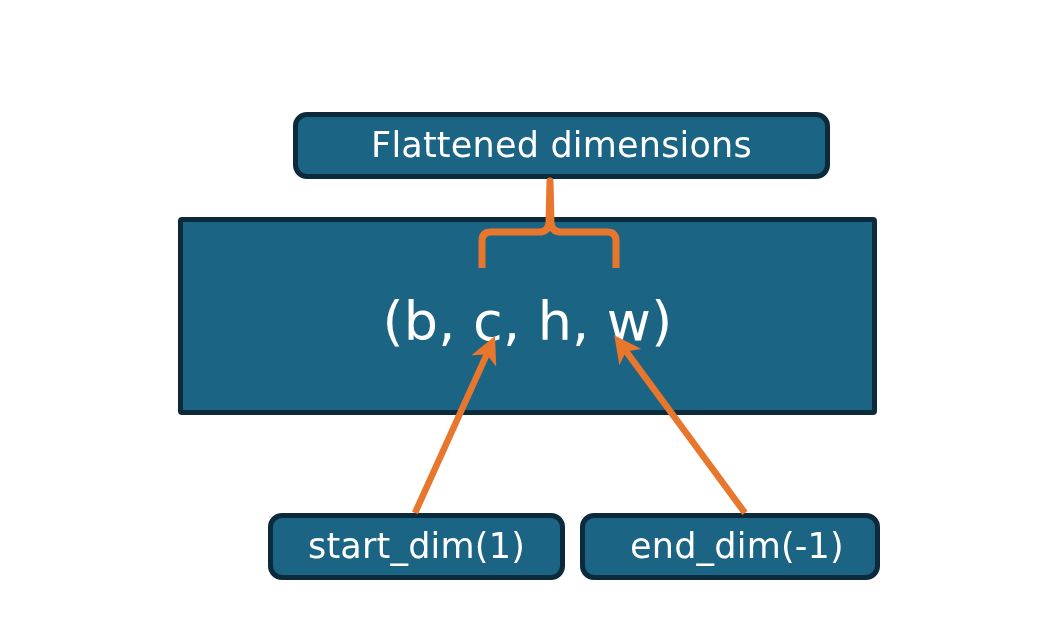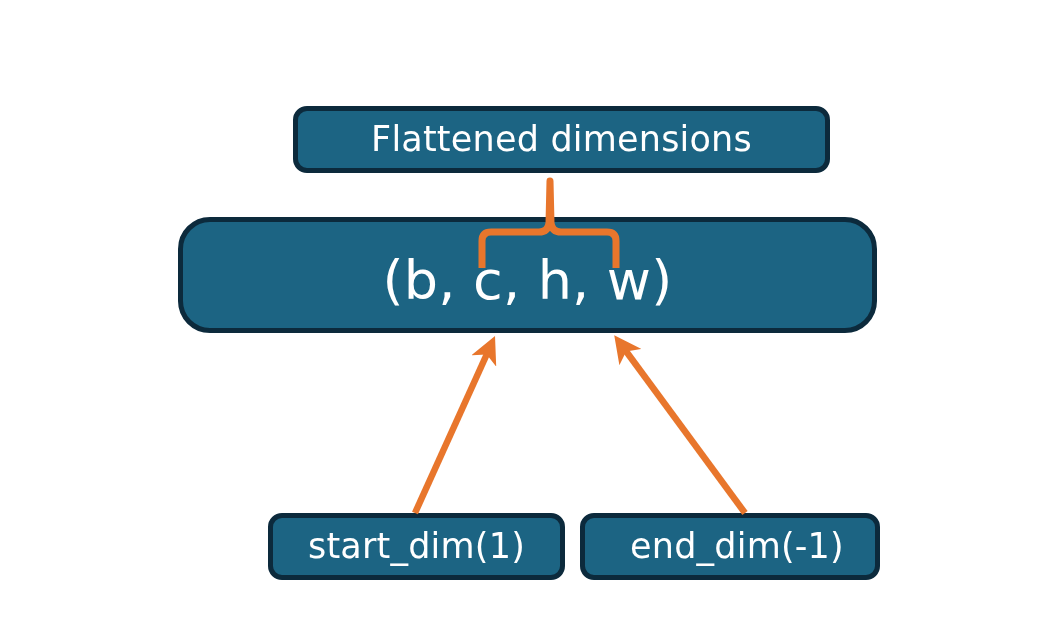--- a/index.html
+++ b/index.html
@@ -40,33 +40,33 @@
 
   .node-label {
     color: #ffffff;
     font-weight: 400;
     letter-spacing: 0.2px;
   }
 
   
   #box-flattened {
     left: 293px;
-    top: 106px;
+    top: 112px;
     width: 537px;
     height: 67px;
   }
   #box-flattened .node-label { font-size: 35px; }
 
   
   #box-tuple {
     left: 178px;
     top: 217px;
     width: 699px;
-    height: 116px;
-    border-radius: 32px;
+    height: 198px;
+    border-radius: 4px;
   }
   #box-tuple .node-label {
     font-size: 54px;
     position: relative;
     top: 6px;
   }
 
   
   #box-start-dim {
     left: 268px;

